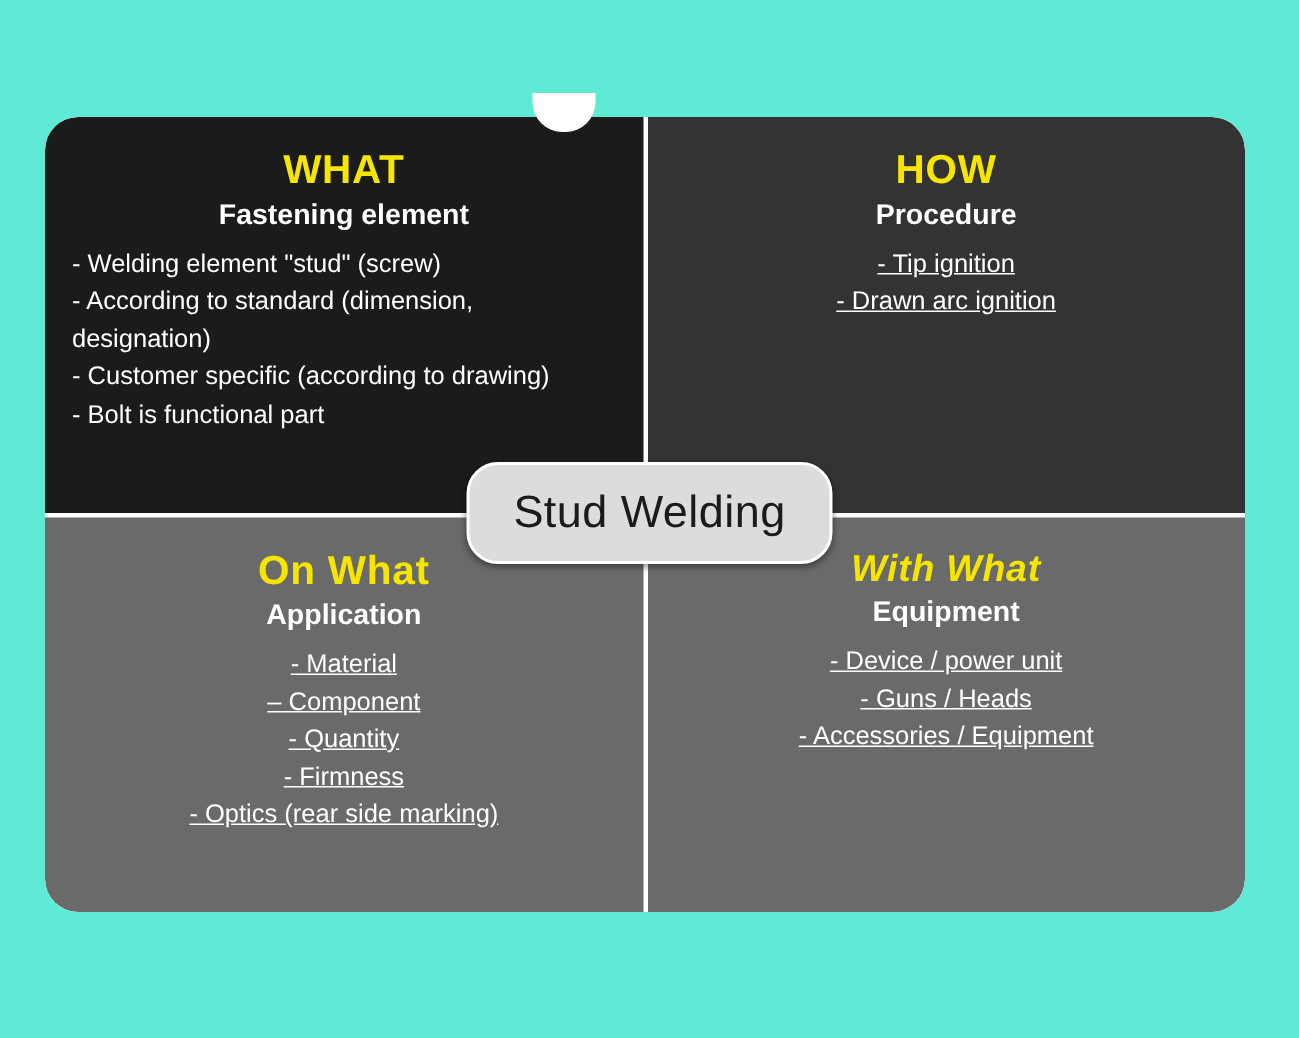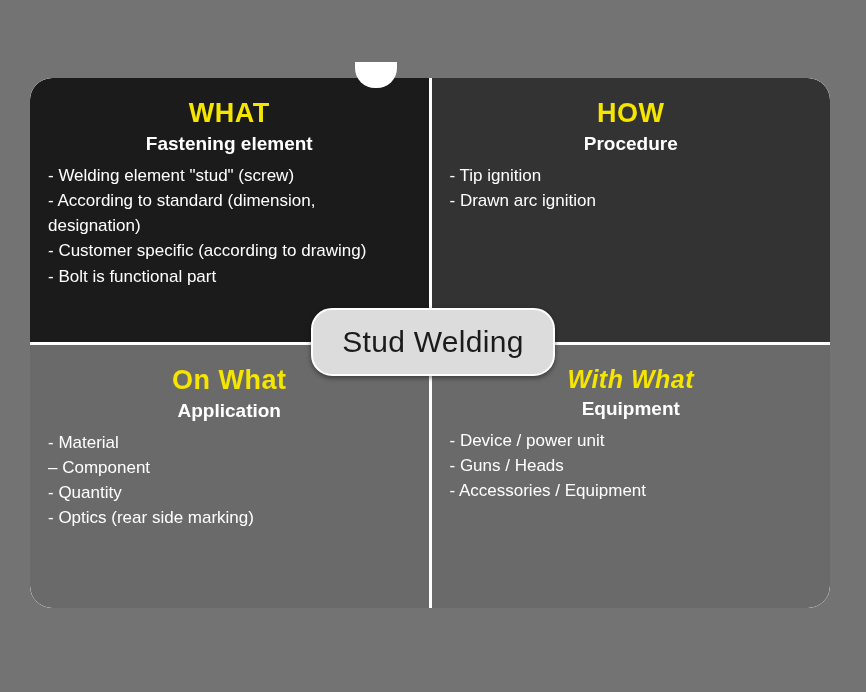--- a/index.html
+++ b/index.html
@@ -10,21 +10,21 @@
   body {
     width: 866px;
     height: 692px;
     font-family: "Liberation Sans", sans-serif;
     overflow: hidden;
   }
   #canvas {
     position: relative;
     width: 866px;
     height: 692px;
-    background: #737373;
+    background: #5eead4;
   }
   .matrix {
     position: absolute;
     left: 30px;
     top: 78px;
     width: 800px;
     height: 530px;
     border-radius: 22px;
     overflow: hidden;
     display: grid;
@@ -66,21 +66,21 @@
     list-style: none;
     margin: 0;
     padding: 0;
   }
   ul.items li {
     font-size: 17px;
     line-height: 1.48;
     color: #ffffff;
   }
   .left-align li { text-align: left; }
-  .center-align li { text-align: left; }
+  .center-align li { text-align: center; text-decoration: underline; }
 
   .center-label {
     position: absolute;
     left: 311px;
     top: 308px;
     width: 244px;
     height: 68px;
     background: #dcdcdc;
     border: 2px solid #ffffff;
     border-radius: 21px;
@@ -135,20 +135,21 @@
       </ul>
     </div>
 
     <div class="quad quad-onwhat">
       <div class="q-title">On What</div>
       <div class="q-sub">Application</div>
       <ul class="items center-align">
         <li>- Material</li>
         <li>– Component</li>
         <li>- Quantity</li>
+        <li>- Firmness</li>
         <li>- Optics (rear side marking)</li>
       </ul>
     </div>
 
     <div class="quad quad-withwhat">
       <div class="q-title italic">With What</div>
       <div class="q-sub">Equipment</div>
       <ul class="items center-align">
         <li>- Device / power unit</li>
         <li>- Guns / Heads</li>

